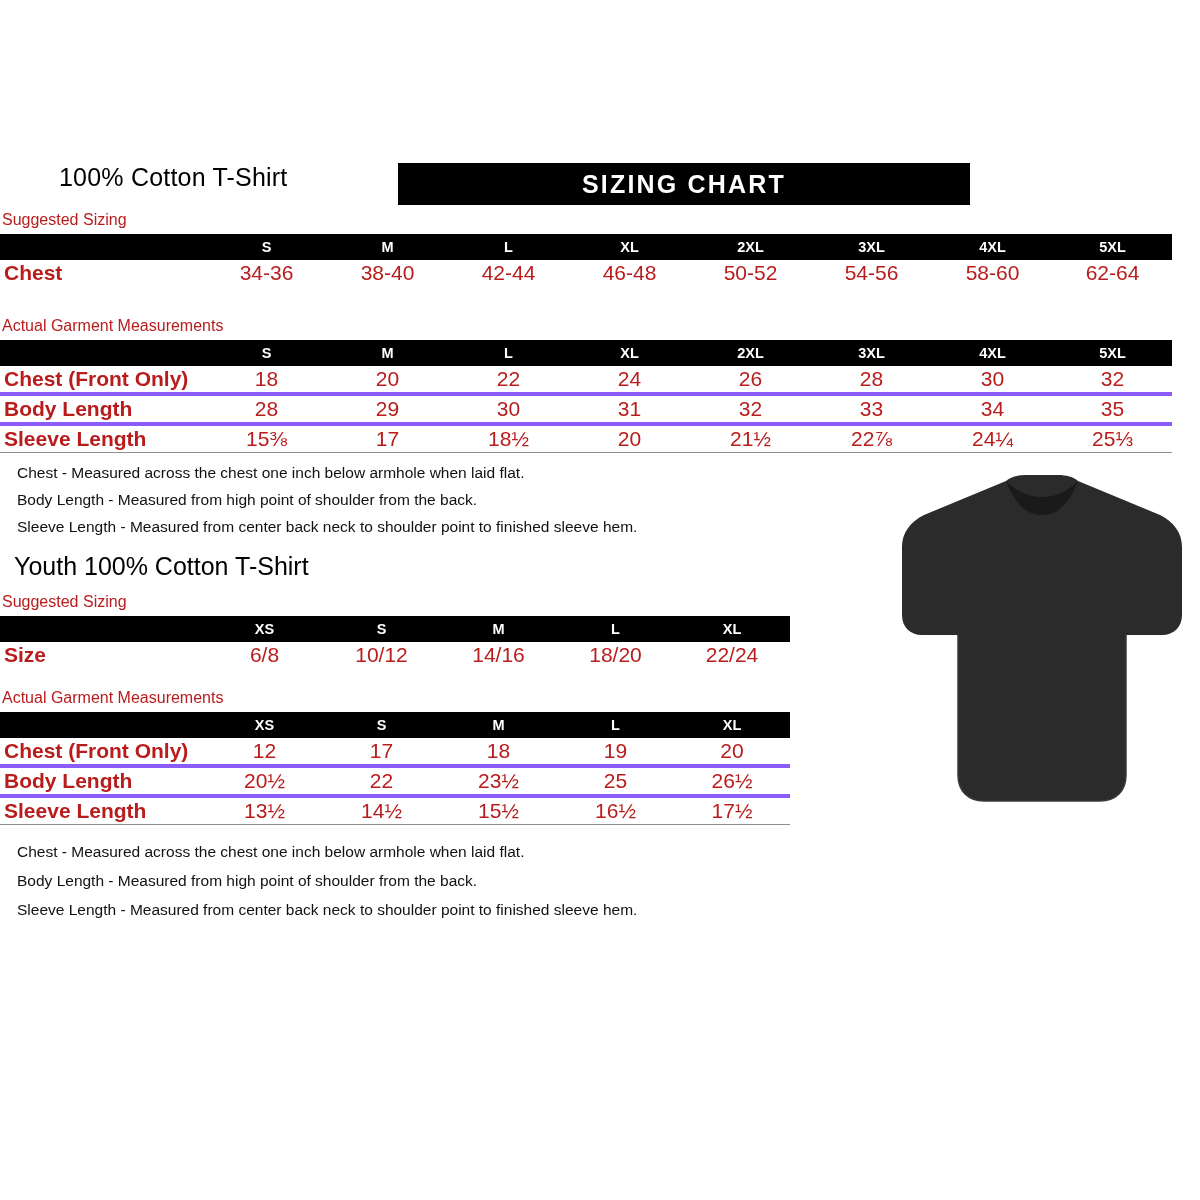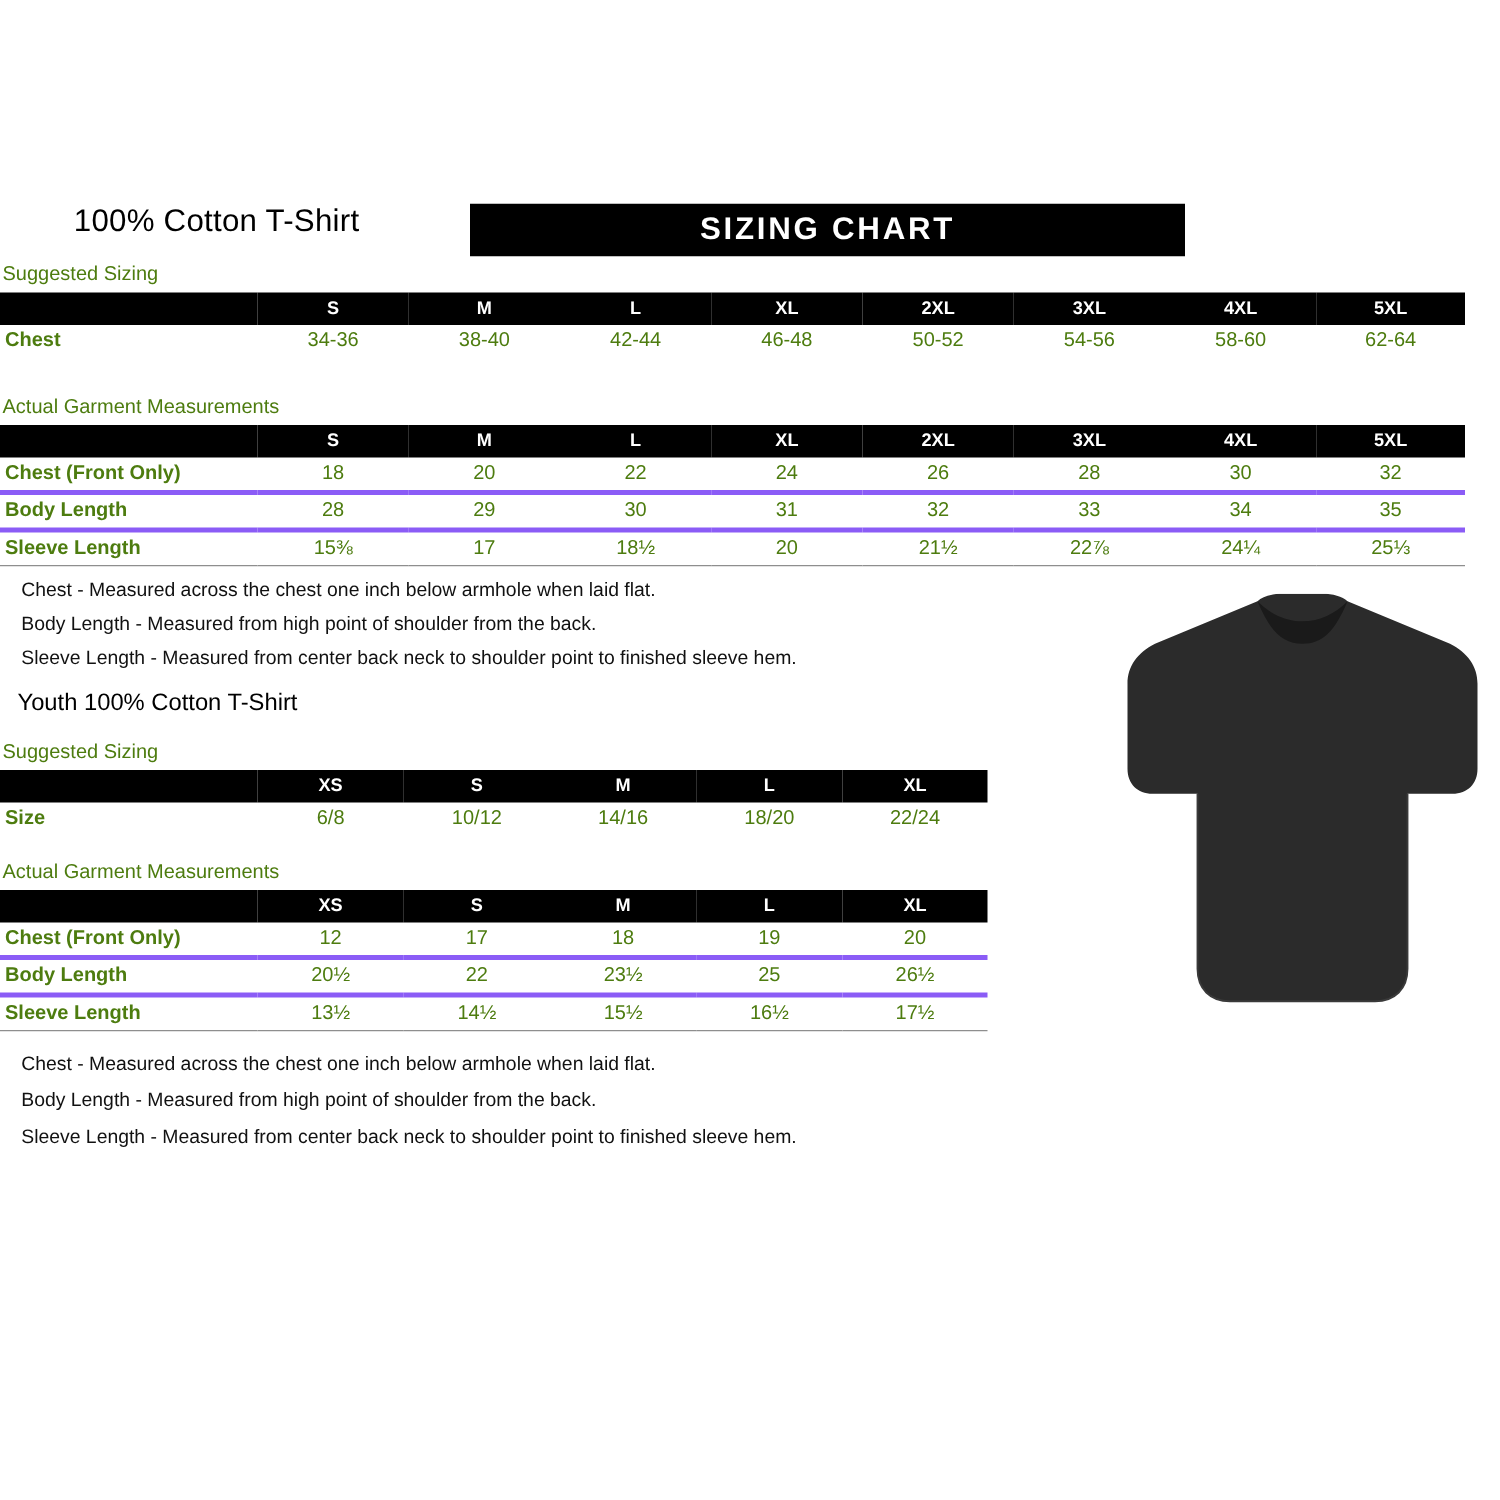--- a/index.html
+++ b/index.html
@@ -36,21 +36,21 @@
     position: absolute;
     left: 0;
     top: 0;
     font-size: 25px;
     font-weight: 400;
     letter-spacing: 0.2px;
     white-space: nowrap;
   }
   .sizing-banner {
     position: absolute;
-    left: 317px;
+    left: 339px;
     top: 0px;
     width: 572px;
     height: 42px;
     background: #000000;
   }
   .sizing-banner span {
     position: absolute;
     left: 50%;
     top: 50%;
     transform: translate(-50%, -50%);
@@ -58,21 +58,21 @@
     font-size: 25px;
     font-weight: bold;
     letter-spacing: 2.2px;
     white-space: nowrap;
   }
 
   .sublabel {
     position: absolute;
     font-size: 16px;
     font-weight: 400;
-    color: #4d7c0f;
+    color: #b91c1c;
     white-space: nowrap;
   }
 
   
   .tbl {
     position: absolute;
     border-collapse: collapse;
     table-layout: fixed;
     font-size: 15px;
   }
@@ -90,22 +90,22 @@
     color: #ffffff;
     font-weight: bold;
     font-size: 14.5px;
     text-align: center;
   }
   .tbl thead th.lbl {
     text-align: left;
   }
   .tbl tbody td {
     text-align: center;
-    font-size: 16px;
-    color: #4d7c0f;
+    font-size: 21px;
+    color: #b91c1c;
   }
   .tbl tbody td.lbl {
     text-align: left;
     font-weight: bold;
     padding-left: 4px;
   }
   .tbl.lined tbody tr {
     border-bottom: 4px solid #8b5cf6;
   }
   .tbl.lined tbody tr:last-child {
@@ -134,21 +134,21 @@
     font-size: 15.5px;
     color: #111;
     white-space: nowrap;
   }
 
   
   .youth-title {
     position: absolute;
     left: 14px;
     top: 552px;
-    font-size: 19px;
+    font-size: 25px;
     font-weight: 400;
     white-space: nowrap;
   }
 
   #youth-suggested {
     left: 0px;
     top: 616px;
     width: 790px;
   }
   #youth-garment {

